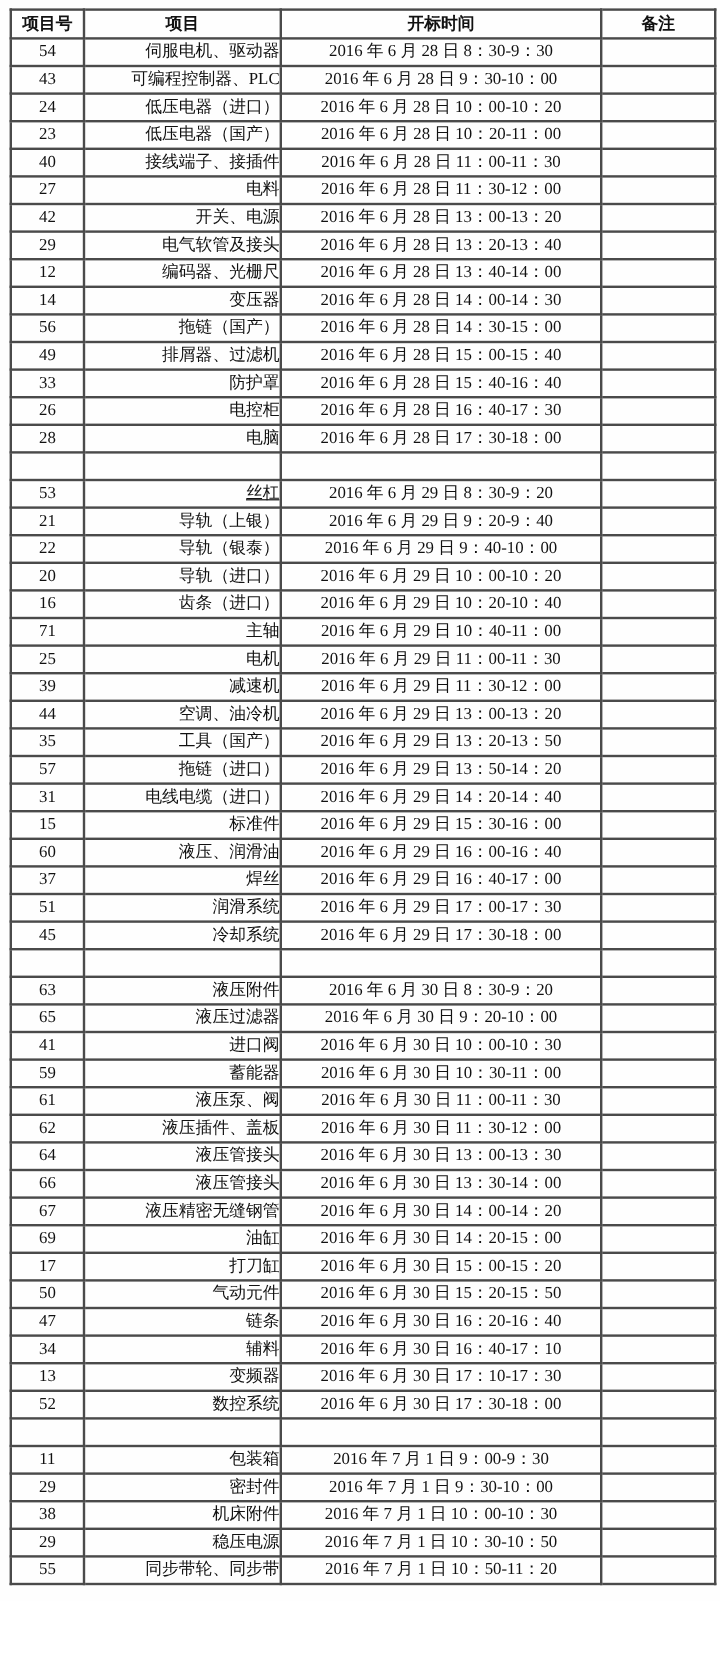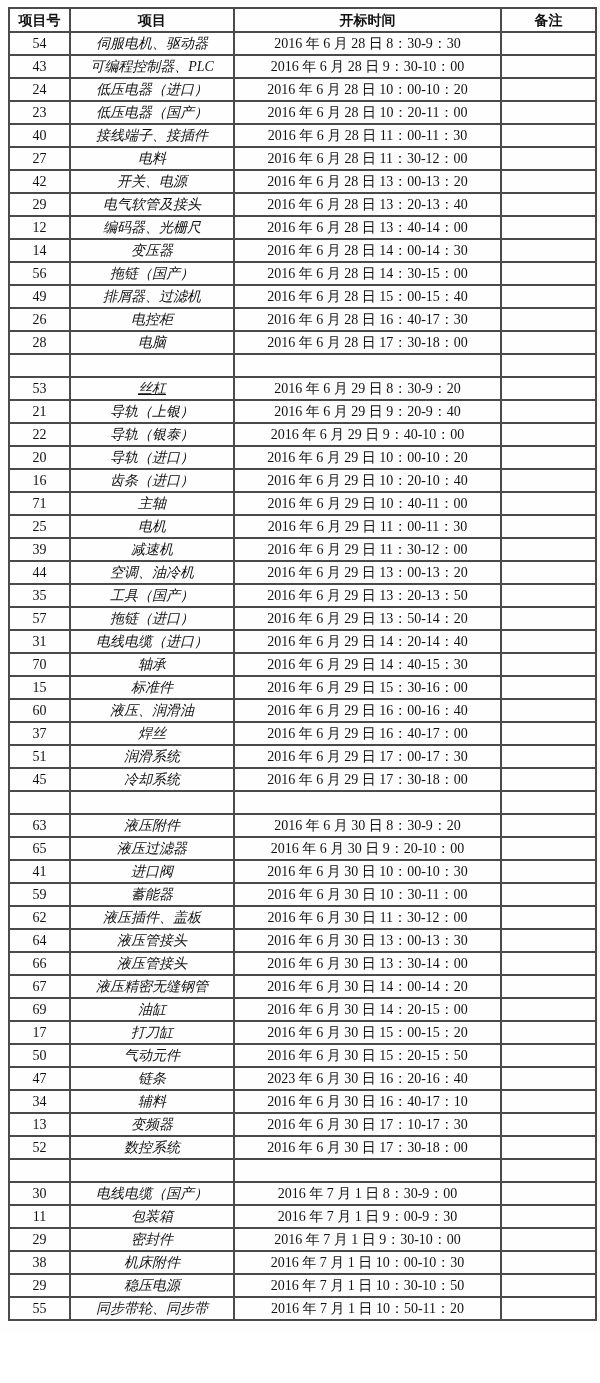--- a/index.html
+++ b/index.html
@@ -38,23 +38,22 @@
   }
   table.schedule th {
     font-weight: bold;
     height: 22px;
     text-align: center;
   }
   td.no, td.time, td.note {
     text-align: center;
   }
   td.item {
-    text-align: center;
+    text-align: right;
     padding-left: 6px;
-    font-style: italic;
   }
   td.time {
     vertical-align: middle;
   }
   .u {
     text-decoration: underline;
   }
 </style>
 </head>
 <body>
@@ -142,20 +141,26 @@
           <td class="time">2016 年 6 月 28 日 14：30-15：00</td>
           <td class="note"></td>
         </tr>
         <tr>
           <td class="no">49</td>
           <td class="item"><span>排屑器、过滤机</span></td>
           <td class="time">2016 年 6 月 28 日 15：00-15：40</td>
           <td class="note"></td>
         </tr>
         <tr>
+          <td class="no">33</td>
+          <td class="item"><span>防护罩</span></td>
+          <td class="time">2016 年 6 月 28 日 15：40-16：40</td>
+          <td class="note"></td>
+        </tr>
+        <tr>
           <td class="no">26</td>
           <td class="item"><span>电控柜</span></td>
           <td class="time">2016 年 6 月 28 日 16：40-17：30</td>
           <td class="note"></td>
         </tr>
         <tr>
           <td class="no">28</td>
           <td class="item"><span>电脑</span></td>
           <td class="time">2016 年 6 月 28 日 17：30-18：00</td>
           <td class="note"></td>
@@ -232,26 +237,20 @@
           <td class="time">2016 年 6 月 29 日 13：50-14：20</td>
           <td class="note"></td>
         </tr>
         <tr>
           <td class="no">31</td>
           <td class="item"><span>电线电缆（进口）</span></td>
           <td class="time">2016 年 6 月 29 日 14：20-14：40</td>
           <td class="note"></td>
         </tr>
         <tr>
-          <td class="no">70</td>
-          <td class="item"><span>轴承</span></td>
-          <td class="time">2016 年 6 月 29 日 14：40-15：30</td>
-          <td class="note"></td>
-        </tr>
-        <tr>
           <td class="no">15</td>
           <td class="item"><span>标准件</span></td>
           <td class="time">2016 年 6 月 29 日 15：30-16：00</td>
           <td class="note"></td>
         </tr>
         <tr>
           <td class="no">60</td>
           <td class="item"><span>液压、润滑油</span></td>
           <td class="time">2016 年 6 月 29 日 16：00-16：40</td>
           <td class="note"></td>
@@ -298,20 +297,26 @@
           <td class="time">2016 年 6 月 30 日 10：00-10：30</td>
           <td class="note"></td>
         </tr>
         <tr>
           <td class="no">59</td>
           <td class="item"><span>蓄能器</span></td>
           <td class="time">2016 年 6 月 30 日 10：30-11：00</td>
           <td class="note"></td>
         </tr>
         <tr>
+          <td class="no">61</td>
+          <td class="item"><span>液压泵、阀</span></td>
+          <td class="time">2016 年 6 月 30 日 11：00-11：30</td>
+          <td class="note"></td>
+        </tr>
+        <tr>
           <td class="no">62</td>
           <td class="item"><span>液压插件、盖板</span></td>
           <td class="time">2016 年 6 月 30 日 11：30-12：00</td>
           <td class="note"></td>
         </tr>
         <tr>
           <td class="no">64</td>
           <td class="item"><span>液压管接头</span></td>
           <td class="time">2016 年 6 月 30 日 13：00-13：30</td>
           <td class="note"></td>
@@ -342,21 +347,21 @@
         </tr>
         <tr>
           <td class="no">50</td>
           <td class="item"><span>气动元件</span></td>
           <td class="time">2016 年 6 月 30 日 15：20-15：50</td>
           <td class="note"></td>
         </tr>
         <tr>
           <td class="no">47</td>
           <td class="item"><span>链条</span></td>
-          <td class="time">2023 年 6 月 30 日 16：20-16：40</td>
+          <td class="time">2016 年 6 月 30 日 16：20-16：40</td>
           <td class="note"></td>
         </tr>
         <tr>
           <td class="no">34</td>
           <td class="item"><span>辅料</span></td>
           <td class="time">2016 年 6 月 30 日 16：40-17：10</td>
           <td class="note"></td>
         </tr>
         <tr>
           <td class="no">13</td>
@@ -367,26 +372,20 @@
         <tr>
           <td class="no">52</td>
           <td class="item"><span>数控系统</span></td>
           <td class="time">2016 年 6 月 30 日 17：30-18：00</td>
           <td class="note"></td>
         </tr>
         <tr>
           <td class="no"></td>
           <td class="item"><span></span></td>
           <td class="time"></td>
-          <td class="note"></td>
-        </tr>
-        <tr>
-          <td class="no">30</td>
-          <td class="item"><span>电线电缆（国产）</span></td>
-          <td class="time">2016 年 7 月 1 日 8：30-9：00</td>
           <td class="note"></td>
         </tr>
         <tr>
           <td class="no">11</td>
           <td class="item"><span>包装箱</span></td>
           <td class="time">2016 年 7 月 1 日 9：00-9：30</td>
           <td class="note"></td>
         </tr>
         <tr>
           <td class="no">29</td>

